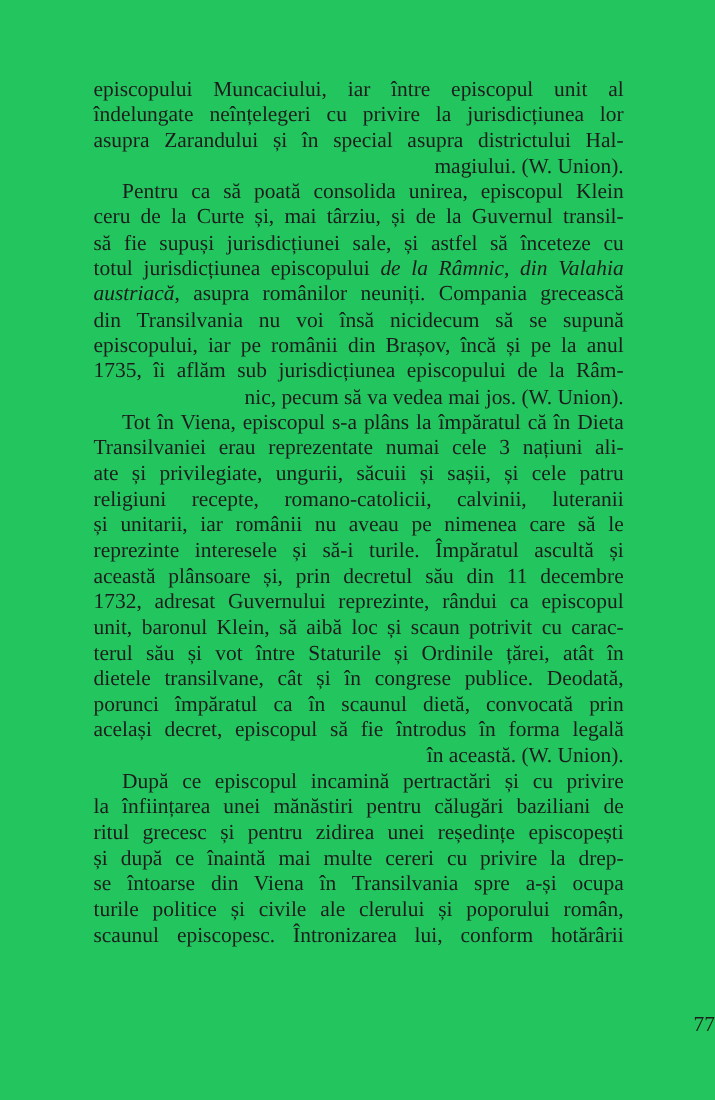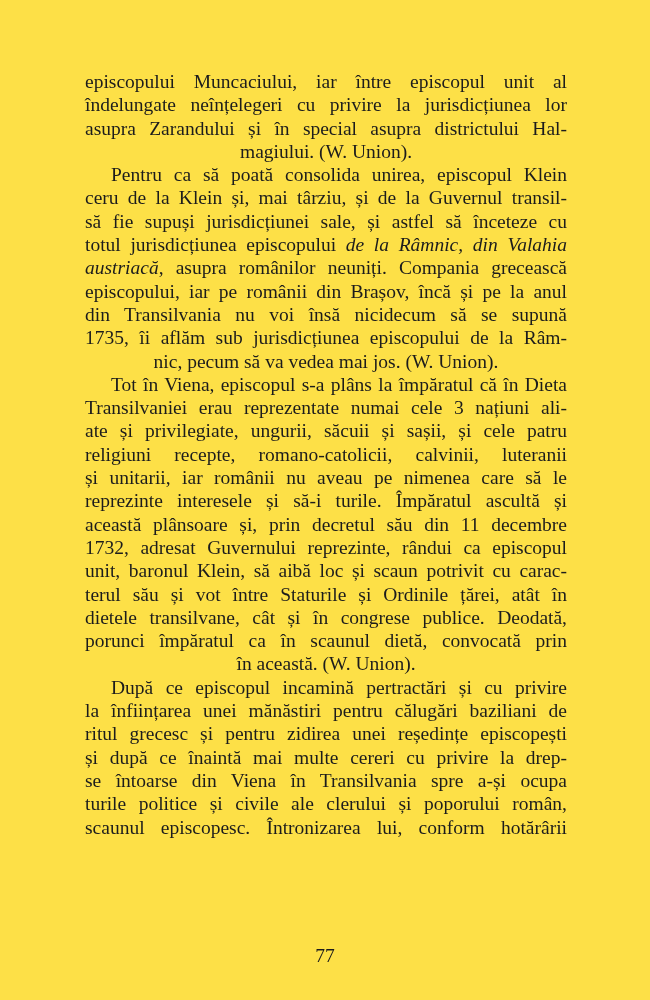--- a/index.html
+++ b/index.html
@@ -4,92 +4,93 @@
 <style>
   html, body {
     margin: 0;
     padding: 0;
     background: #ffffff;
   }
   .page {
     position: relative;
     width: 650px;
     height: 1000px;
-    background: #fde047;
+    background: #22c55e;
     overflow: hidden;
     font-family: "Liberation Serif", "DejaVu Serif", serif;
     color: #1c1c1c;
   }
   .text-block {
     position: absolute;
     left: 85px;
     top: 70px;
     width: 482px;
   }
   .para { margin: 0; padding: 0; }
   .line {
     font-size: 19.5px;
     line-height: 23.3px;
     height: 23.3px;
     white-space: normal;
-    text-align: center;
+    text-align: right;
   }
   .line.j {
     text-align: justify;
     text-align-last: justify;
   }
   .line.indent {
     text-indent: 26px;
   }
   .line i { font-style: italic; }
   .page-number {
     position: absolute;
-    top: 944px;
+    top: 920px;
     left: 0;
     width: 650px;
-    text-align: center;
+    text-align: right;
     font-size: 19.5px;
     line-height: 24px;
   }
 </style>
 </head>
 <body>
 
 <div class="page">
   <div class="text-block">
       <div class="para">
         <div class="line j">episcopului Muncaciului, iar între episcopul unit al</div>
         <div class="line j">îndelungate neînțelegeri cu privire la jurisdicțiunea lor</div>
         <div class="line j">asupra Zarandului și în special asupra districtului Hal-</div>
         <div class="line">magiului. (W. Union).</div>
       </div>
       <div class="para">
         <div class="line j indent">Pentru ca să poată consolida unirea, episcopul Klein</div>
-        <div class="line j">ceru de la Klein și, mai târziu, și de la Guvernul transil-</div>
+        <div class="line j">ceru de la Curte și, mai târziu, și de la Guvernul transil-</div>
         <div class="line j">să fie supuși jurisdicțiunei sale, și astfel să înceteze cu</div>
         <div class="line j">totul jurisdicțiunea episcopului <i>de la Râmnic, din Valahia</i></div>
         <div class="line j"><i>austriacă</i>, asupra românilor neuniți. Compania grecească</div>
+        <div class="line j">din Transilvania nu voi însă nicidecum să se supună</div>
         <div class="line j">episcopului, iar pe românii din Brașov, încă și pe la anul</div>
-        <div class="line j">din Transilvania nu voi însă nicidecum să se supună</div>
         <div class="line j">1735, îi aflăm sub jurisdicțiunea episcopului de la Râm-</div>
         <div class="line">nic, pecum să va vedea mai jos. (W. Union).</div>
       </div>
       <div class="para">
         <div class="line j indent">Tot în Viena, episcopul s-a plâns la împăratul că în Dieta</div>
         <div class="line j">Transilvaniei erau reprezentate numai cele 3 națiuni ali-</div>
         <div class="line j">ate și privilegiate, ungurii, săcuii și sașii, și cele patru</div>
         <div class="line j">religiuni recepte, romano-catolicii, calvinii, luteranii</div>
         <div class="line j">și unitarii, iar românii nu aveau pe nimenea care să le</div>
         <div class="line j">reprezinte interesele și să-i turile. Împăratul ascultă și</div>
         <div class="line j">această plânsoare și, prin decretul său din 11 decembre</div>
         <div class="line j">1732, adresat Guvernului reprezinte, rândui ca episcopul</div>
         <div class="line j">unit, baronul Klein, să aibă loc și scaun potrivit cu carac-</div>
         <div class="line j">terul său și vot între Staturile și Ordinile țărei, atât în</div>
         <div class="line j">dietele transilvane, cât și în congrese publice. Deodată,</div>
         <div class="line j">porunci împăratul ca în scaunul dietă, convocată prin</div>
+        <div class="line j">același decret, episcopul să fie întrodus în forma legală</div>
         <div class="line">în această. (W. Union).</div>
       </div>
       <div class="para">
         <div class="line j indent">După ce episcopul incamină pertractări și cu privire</div>
         <div class="line j">la înființarea unei mănăstiri pentru călugări baziliani de</div>
         <div class="line j">ritul grecesc și pentru zidirea unei reședințe episcopești</div>
         <div class="line j">și după ce înaintă mai multe cereri cu privire la drep-</div>
         <div class="line j">se întoarse din Viena în Transilvania spre a-și ocupa</div>
         <div class="line j">turile politice și civile ale clerului și poporului român,</div>
         <div class="line j">scaunul episcopesc. Întronizarea lui, conform hotărârii</div>

